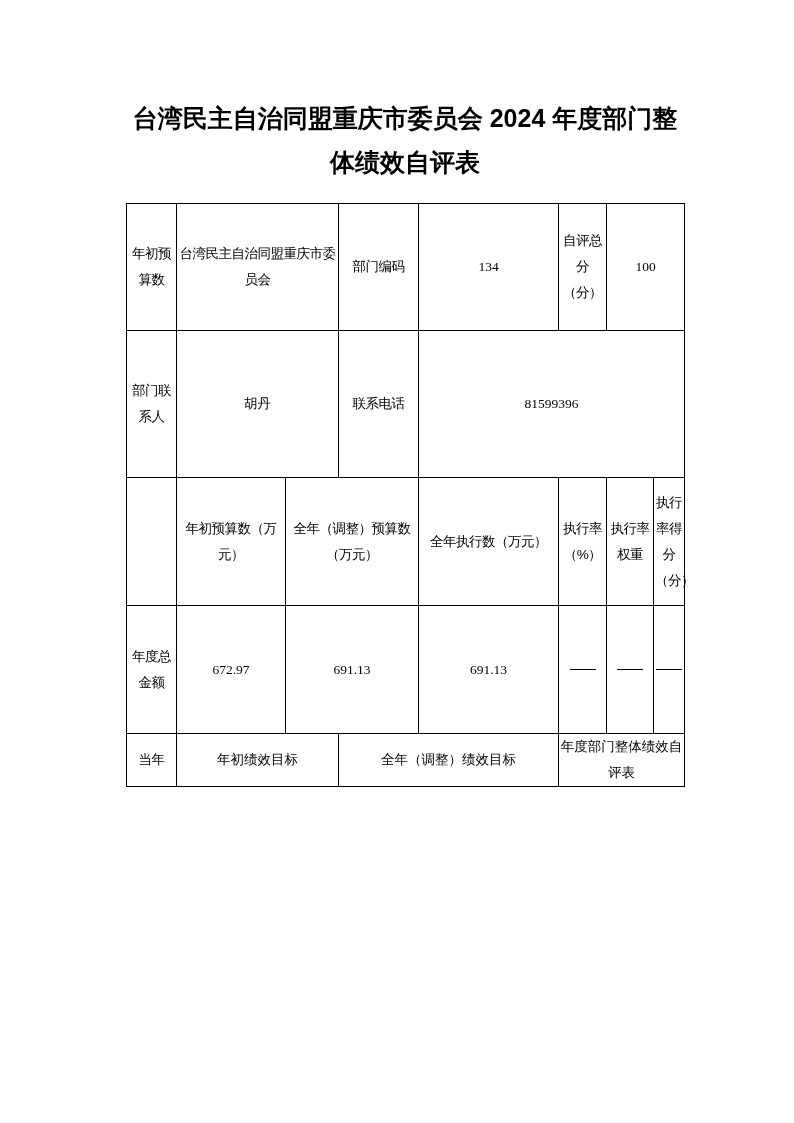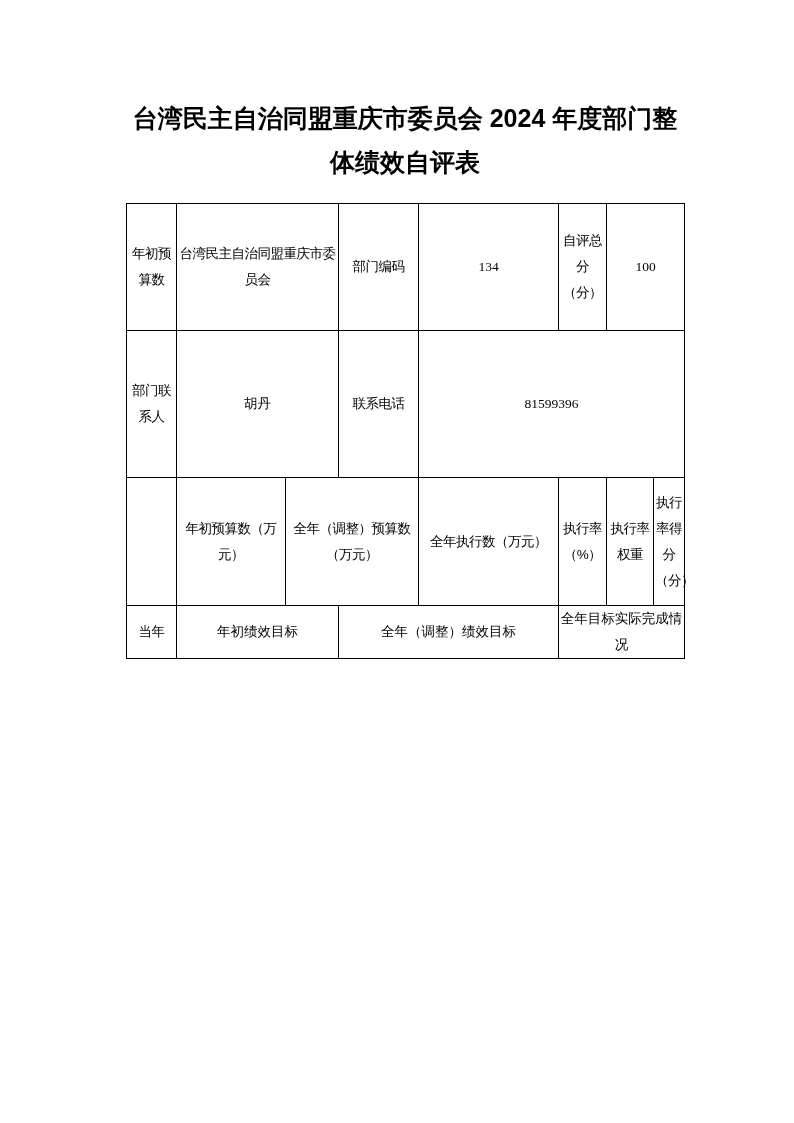--- a/index.html
+++ b/index.html
@@ -118,26 +118,35 @@
     <tr class="r3">
       <td></td>
       <td class="tight">年初预算数（万元）</td>
       <td colspan="2" class="tight">全年（调整）预算数（万元）</td>
       <td class="tight">全年执行数（万元）</td>
       <td class="tight">执行率（%）</td>
       <td class="tight">执行率权重</td>
       <td class="tight">执行率得分（分）</td>
     </tr>
 
+    <tr class="r4">
+      <td class="tight">年度总金额</td>
+      <td class="num">672.97</td>
+      <td colspan="2" class="num">691.13</td>
+      <td class="num">691.13</td>
+      <td><span class="dash"></span></td>
+      <td><span class="dash"></span></td>
+      <td><span class="dash"></span></td>
+    </tr>
 
 
 
     <tr class="r7">
       <td class="tight">当年</td>
       <td colspan="2">年初绩效目标</td>
       <td colspan="2">全年（调整）绩效目标</td>
-      <td colspan="3">全年目标实际完成情况</td>
+      <td colspan="3">年度部门整体绩效自评表</td>
     </tr>
 
   </tbody>
     </table>
 
 </div>
 
 </body></html>

